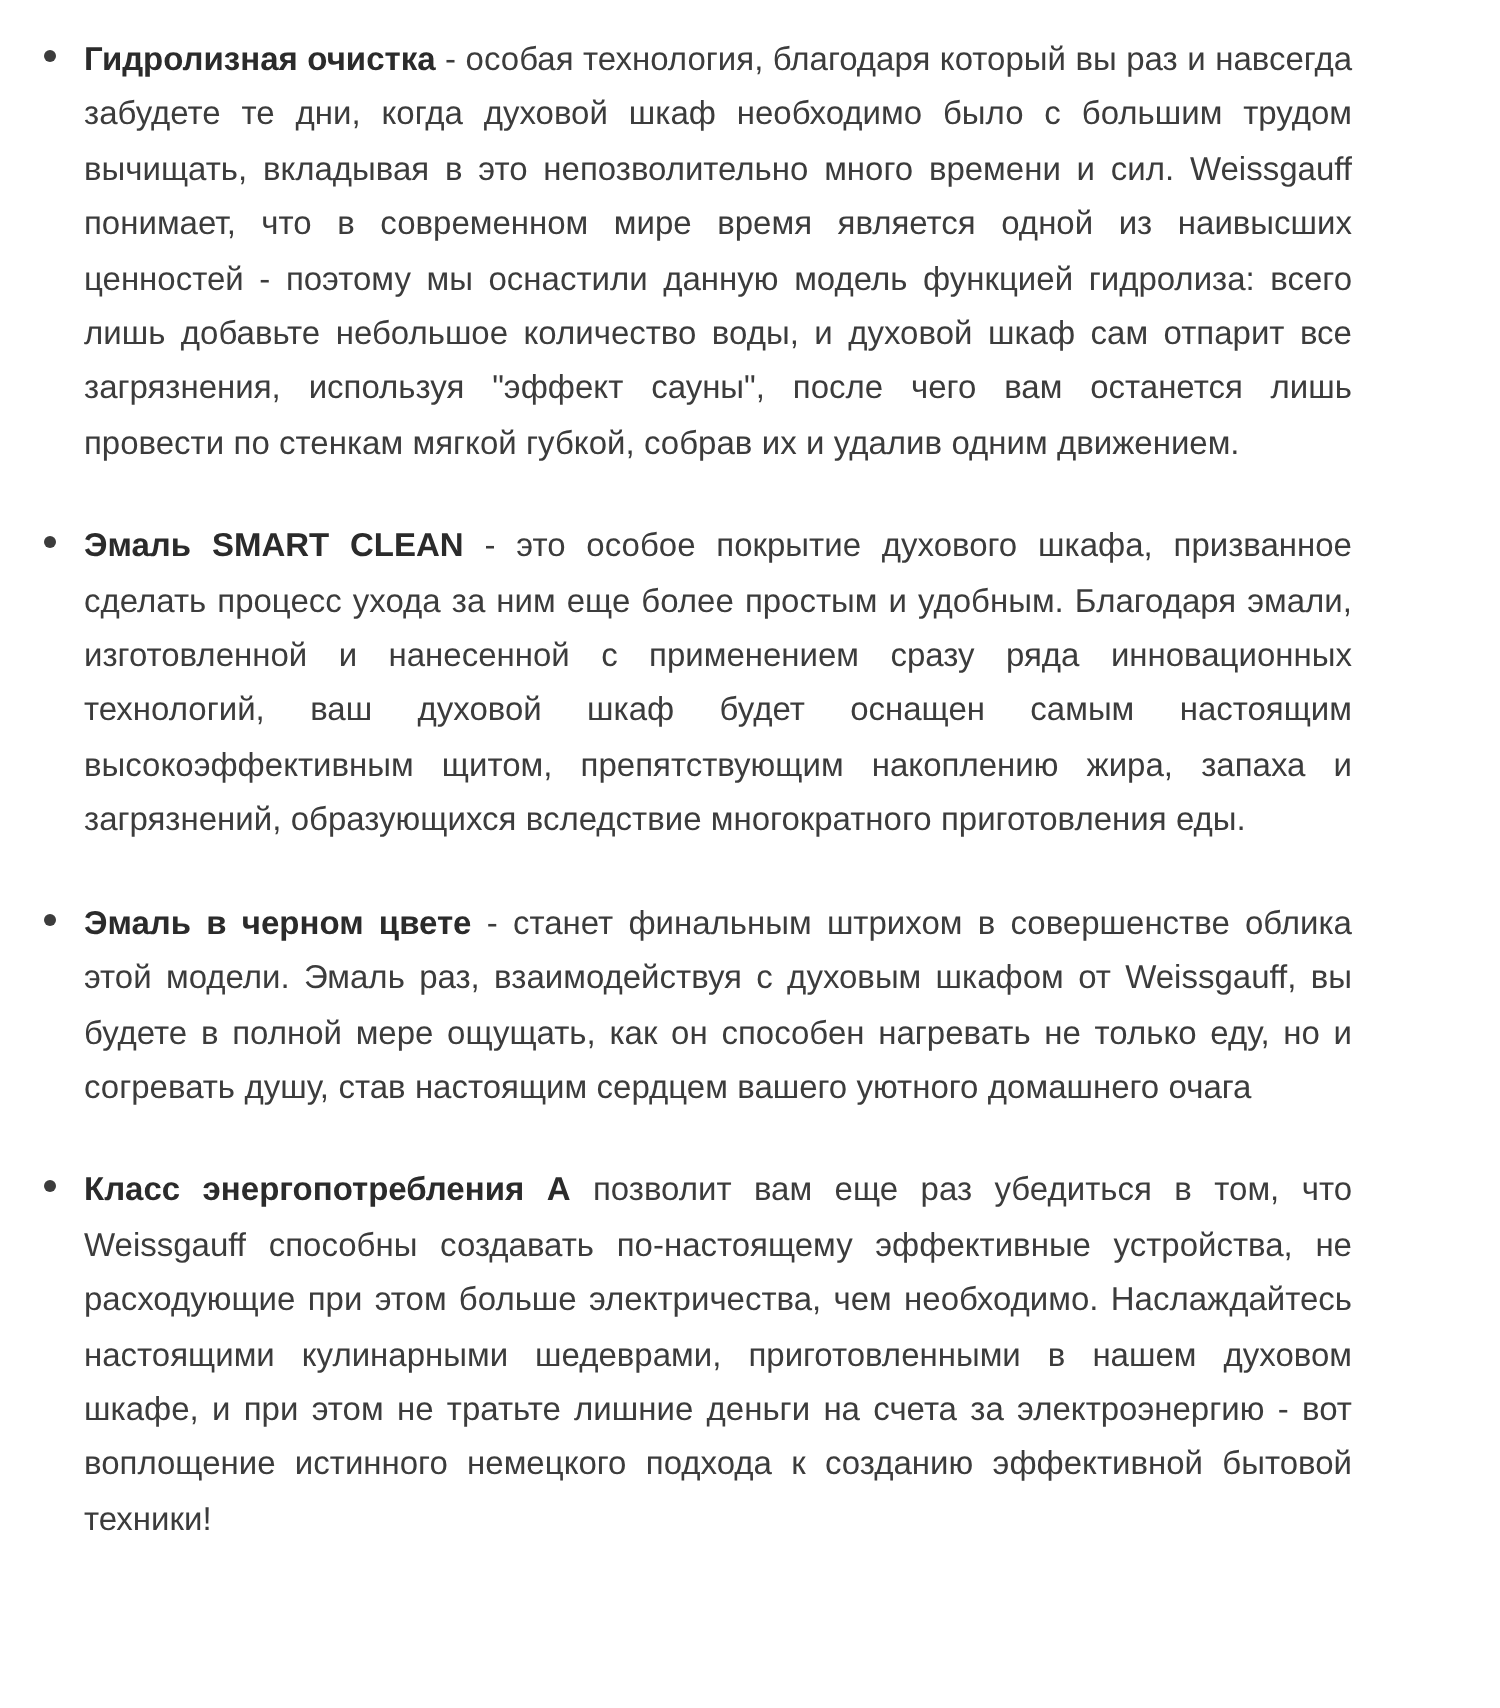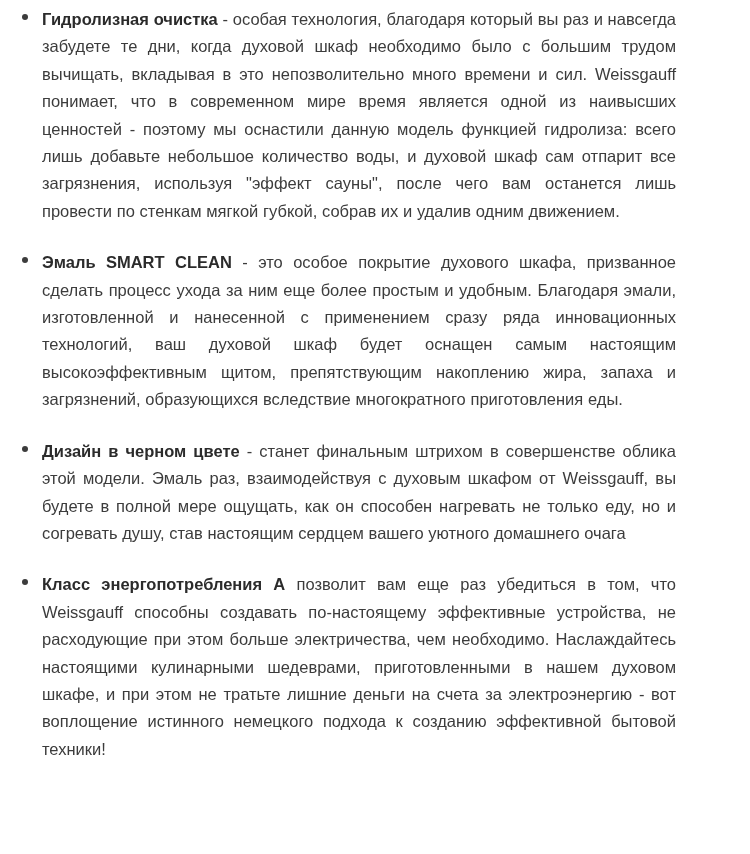--- a/index.html
+++ b/index.html
@@ -10,21 +10,21 @@
   body {
     width: 750px;
     height: 854px;
     font-family: "Liberation Sans", sans-serif;
     color: #3c3c3c;
     overflow: hidden;
   }
   .doc {
     box-sizing: border-box;
     width: 694px;
-    padding: 6px 18px 0 16px;
+    padding: 17px 18px 0 16px;
   }
   ul.feature-list {
     list-style: none;
     margin: 0;
     padding: 0;
   }
   li.feature-item {
     position: relative;
     padding-left: 26px;
     margin-bottom: 24px;
@@ -65,21 +65,21 @@
       <div class="feature-text"><span class="term">Гидролизная очистка</span><span> - особая технология, благодаря который вы раз и навсегда забудете те дни, когда духовой шкаф необходимо было с большим трудом вычищать, вкладывая в это непозволительно много времени и сил. Weissgauff понимает, что в современном мире время является одной из наивысших ценностей - поэтому мы оснастили данную модель функцией гидролиза: всего лишь добавьте небольшое количество воды, и духовой шкаф сам отпарит все загрязнения, используя "эффект сауны", после чего вам останется лишь провести по стенкам мягкой губкой, собрав их и удалив одним движением.</span></div>
     </li>
 
     <li class="feature-item">
       <span class="bullet"></span>
       <div class="feature-text"><span class="term">Эмаль SMART CLEAN</span><span> - это особое покрытие духового шкафа, призванное сделать процесс ухода за ним еще более простым и удобным. Благодаря эмали, изготовленной и нанесенной с применением сразу ряда инновационных технологий, ваш духовой шкаф будет оснащен самым настоящим высокоэффективным щитом, препятствующим накоплению жира, запаха и загрязнений, образующихся вследствие многократного приготовления еды.</span></div>
     </li>
 
     <li class="feature-item">
       <span class="bullet"></span>
-      <div class="feature-text"><span class="term">Дизайн в черном цвете</span><span> - станет финальным штрихом в совершенстве облика этой модели. Эмаль раз, взаимодействуя с духовым шкафом от Weissgauff, вы будете в полной мере ощущать, как он способен нагревать не только еду, но и согревать душу, став настоящим сердцем вашего уютного домашнего очага</span></div>
+      <div class="feature-text"><span class="term">Эмаль в черном цвете</span><span> - станет финальным штрихом в совершенстве облика этой модели. Эмаль раз, взаимодействуя с духовым шкафом от Weissgauff, вы будете в полной мере ощущать, как он способен нагревать не только еду, но и согревать душу, став настоящим сердцем вашего уютного домашнего очага</span></div>
     </li>
 
     <li class="feature-item">
       <span class="bullet"></span>
       <div class="feature-text"><span class="term">Класс энергопотребления А</span><span> позволит вам еще раз убедиться в том, что Weissgauff способны создавать по-настоящему эффективные устройства, не расходующие при этом больше электричества, чем необходимо. Наслаждайтесь настоящими кулинарными шедеврами, приготовленными в нашем духовом шкафе, и при этом не тратьте лишние деньги на счета за электроэнергию - вот воплощение истинного немецкого подхода к созданию эффективной бытовой техники!</span></div>
     </li>
 
   </ul>
 </div>
 

